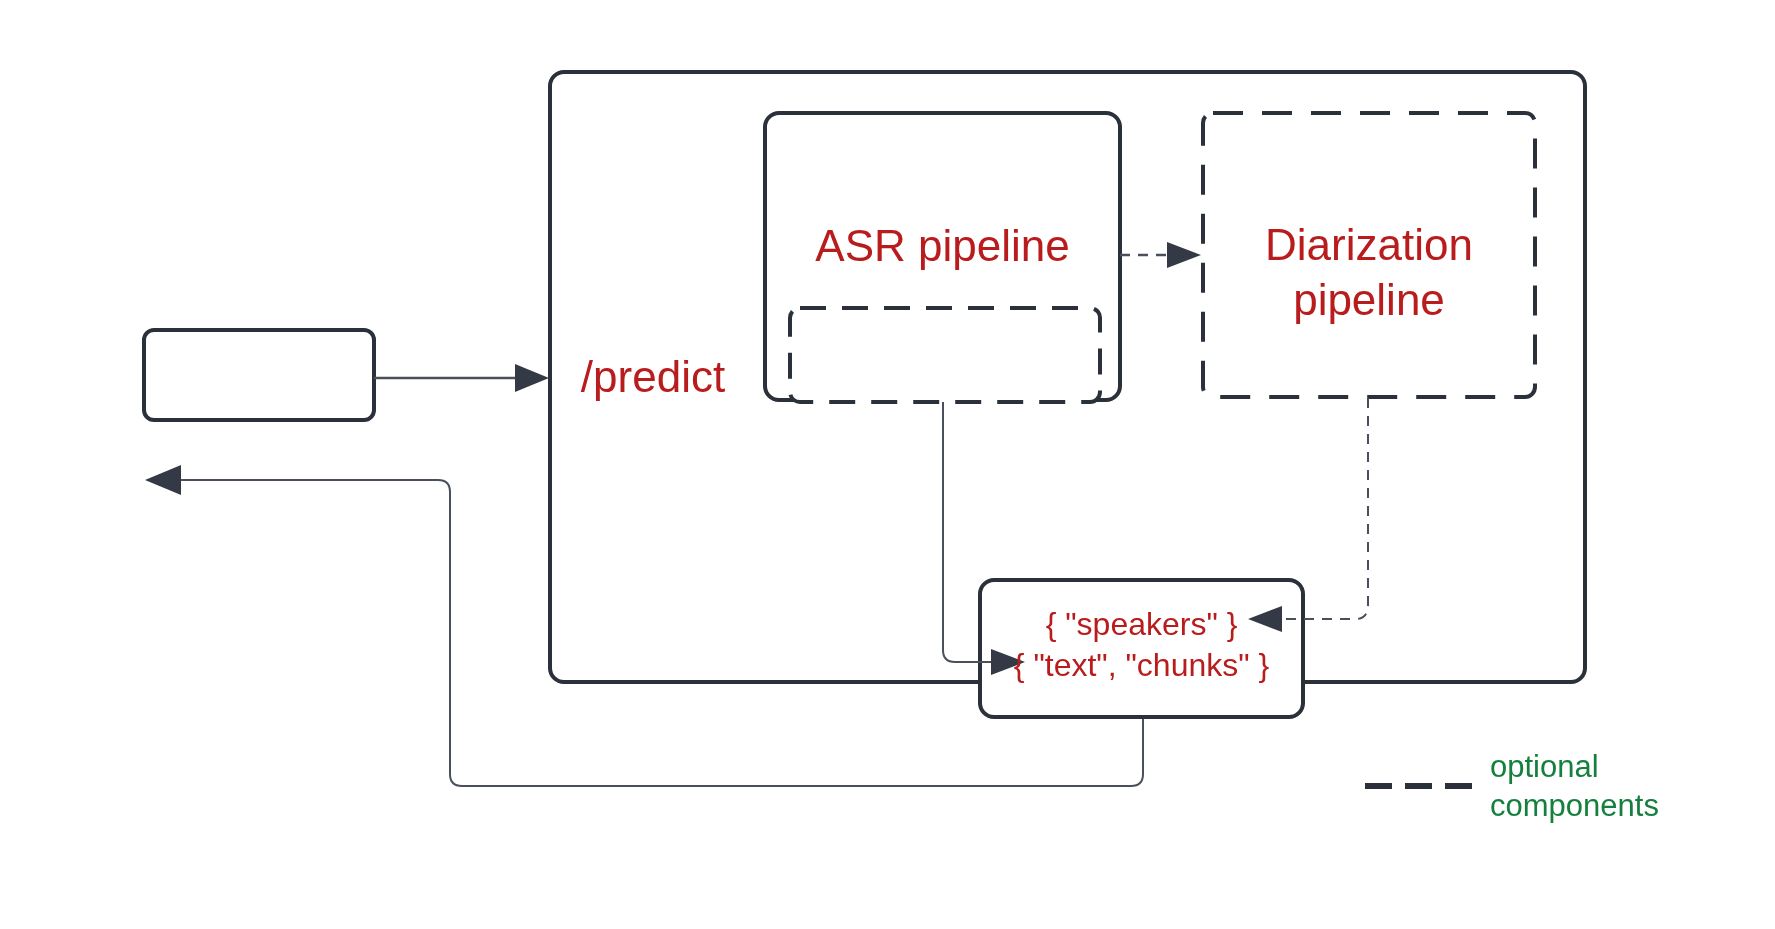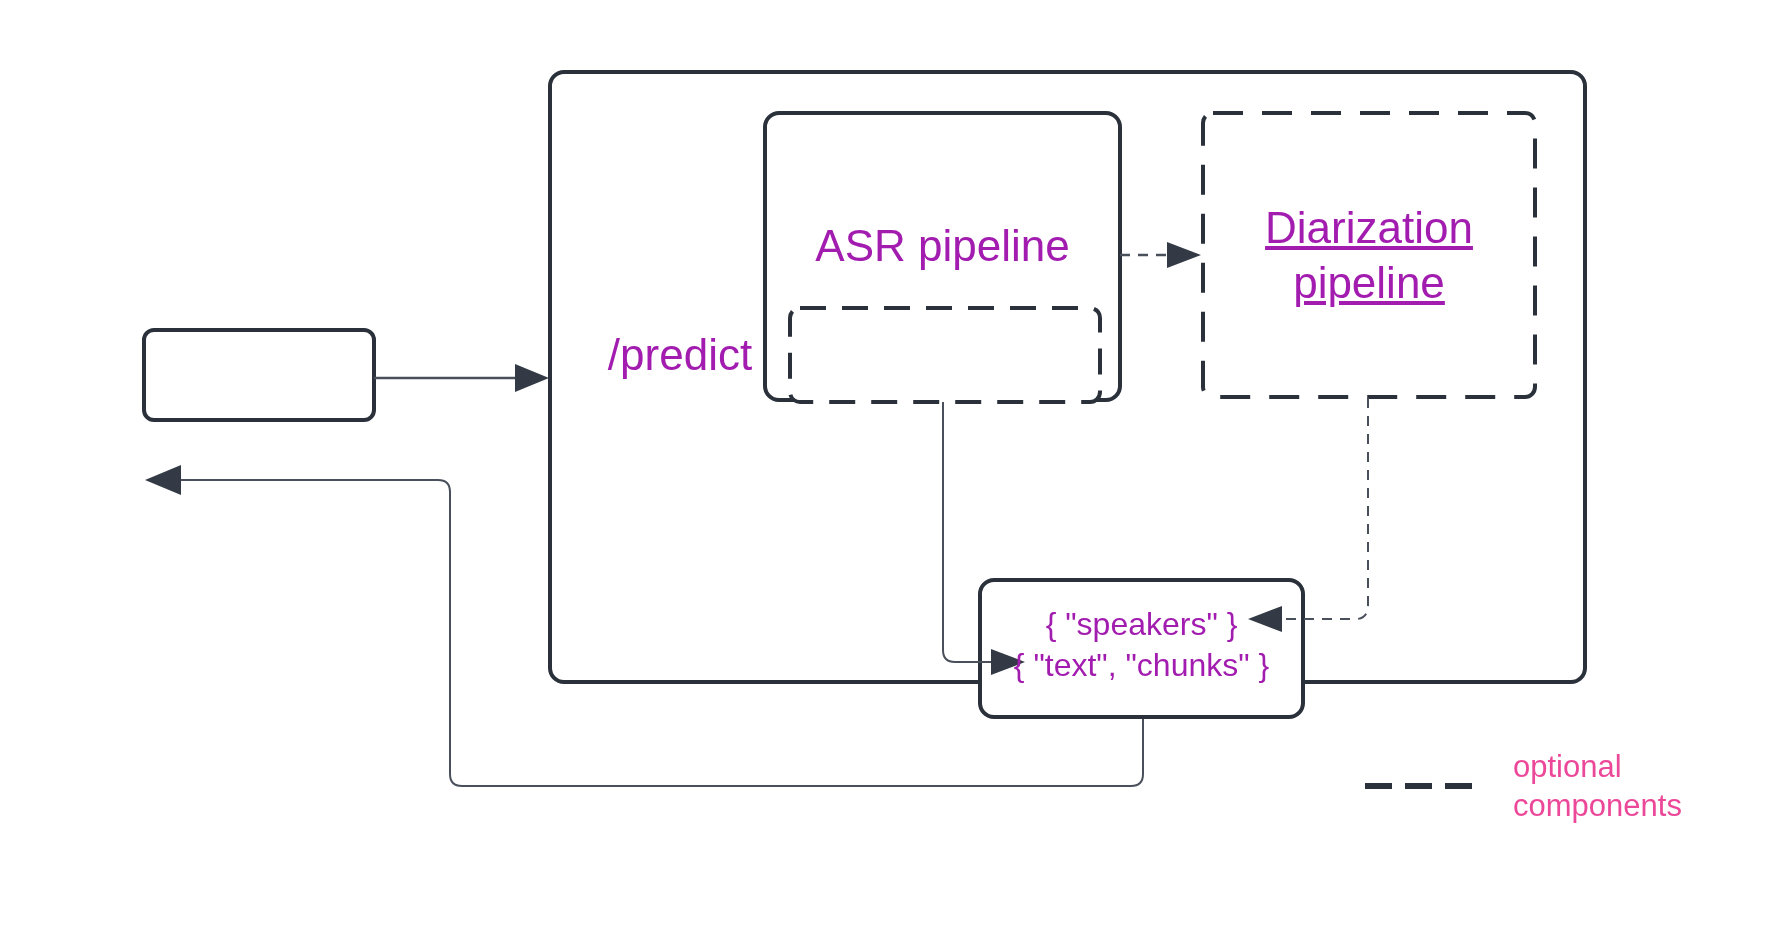--- a/index.html
+++ b/index.html
@@ -7,35 +7,34 @@
     position:relative;
     width:1775px;height:929px;
     background:#ffffff;
     font-family:"Liberation Sans", sans-serif;
     overflow:hidden;
   }
   #wires{position:absolute;left:0;top:0;width:1775px;height:929px;}
   .label{
     position:absolute;
     display:flex;align-items:center;justify-content:center;
-    color:#a21caf;
+    color:#b91c1c;
     text-align:center;
   }
   .lbl-main{font-size:44px;}
   .lbl-mid{font-size:37px;}
   .lbl-small{font-size:32px;line-height:41px;}
   .lbl-legend{font-size:31px;line-height:39px;}
   .results-stack{flex-direction:column;}
   .wrap-narrow{display:inline-block;width:300px;line-height:55px;}
   .legend-text{
     position:absolute;
-    color:#ec4899;
+    color:#15803d;
     text-align:left;
     width:178px;
-    margin-left:23px;
   }
 </style>
 </head>
 <body>
 
 <div id="canvas">
 
   <svg id="wires" viewBox="0 0 1775 929" xmlns="http://www.w3.org/2000/svg">
 
     <rect x="550" y="72" width="1035" height="610" rx="14" fill="#ffffff" stroke="#2a313b" stroke-width="4"></rect>
@@ -62,26 +61,26 @@
     <path d="M943,402 L943,650 Q943,662 955,662 L991,662" fill="none" stroke="#49505c" stroke-width="2"></path>
     <polygon points="1025,662 991,649 991,675" fill="#333a46"></polygon>
 
     <path d="M1368,398 L1368,605 Q1368,619 1356,619 L1282,619" fill="none" stroke="#49505c" stroke-width="2" stroke-dasharray="10 8"></path>
     <polygon points="1248,619 1282,606 1282,632" fill="#333a46"></polygon>
 
     <line x1="1365" y1="786" x2="1473" y2="786" stroke="#2a313b" stroke-width="6" stroke-dasharray="27 13"></line>
   </svg>
 
 
-  <div class="label lbl-main" style="left:548px;top:327px;width:210px;height:56px;padding-left:27px;">/predict</div>
+  <div class="label lbl-main" style="left:548px;top:349px;width:210px;height:56px;">/predict</div>
 
   <div class="label lbl-main" style="left:765px;top:113px;width:355px;height:266px;">ASR pipeline</div>
 
 
-  <div class="label lbl-main" style="left:1203px;top:113px;width:332px;height:284px;text-decoration:underline;">
+  <div class="label lbl-main" style="left:1203px;top:130px;width:332px;height:284px;">
     <span class="wrap-narrow">Diarization pipeline</span>
   </div>
 
   <div class="label lbl-small results-stack" style="left:980px;top:580px;width:323px;height:130px;">
     <span>{ "speakers" }</span>
     <span>{ "text", "chunks" }</span>
   </div>
 
   <div class="legend-text lbl-legend" style="left:1490px;top:747px;">optional components</div>
 

